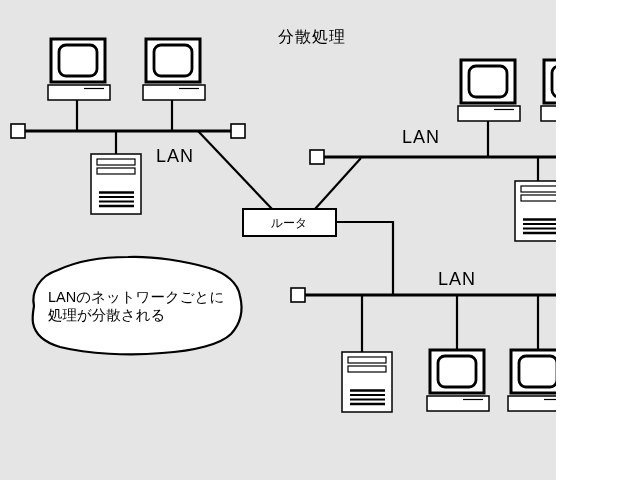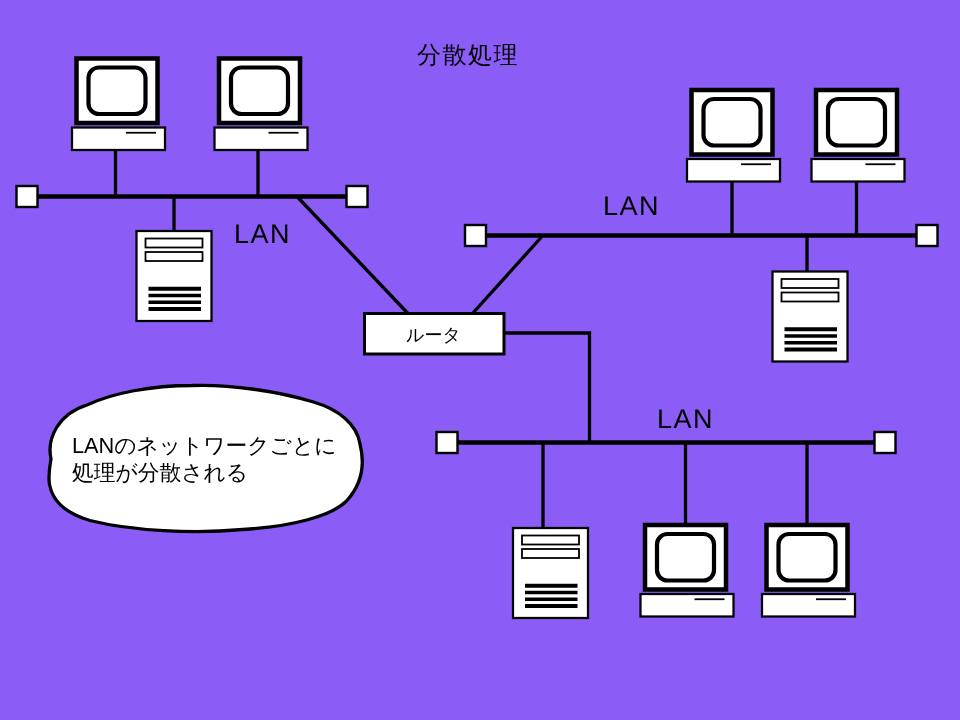--- a/index.html
+++ b/index.html
@@ -2,23 +2,23 @@
 <html><head>
 <meta charset="utf-8">
 <style>
   html, body {
     margin: 0;
     padding: 0;
     background: #ffffff;
   }
   .stage {
     position: relative;
-    width: 640px;
+    width: 556px;
     height: 480px;
-    background: #8b5cf6;
+    background: #e5e5e5;
     overflow: hidden;
     font-family: "Liberation Sans", "DejaVu Sans", sans-serif;
   }
   svg { display: block; }
   text {
     font-family: "Liberation Sans", "DejaVu Sans", sans-serif;
     fill: #000000;
   }
   .title-text   { font-size: 16px; letter-spacing: 1px; }
   .lan-text     { font-size: 18px; letter-spacing: 1px; }

